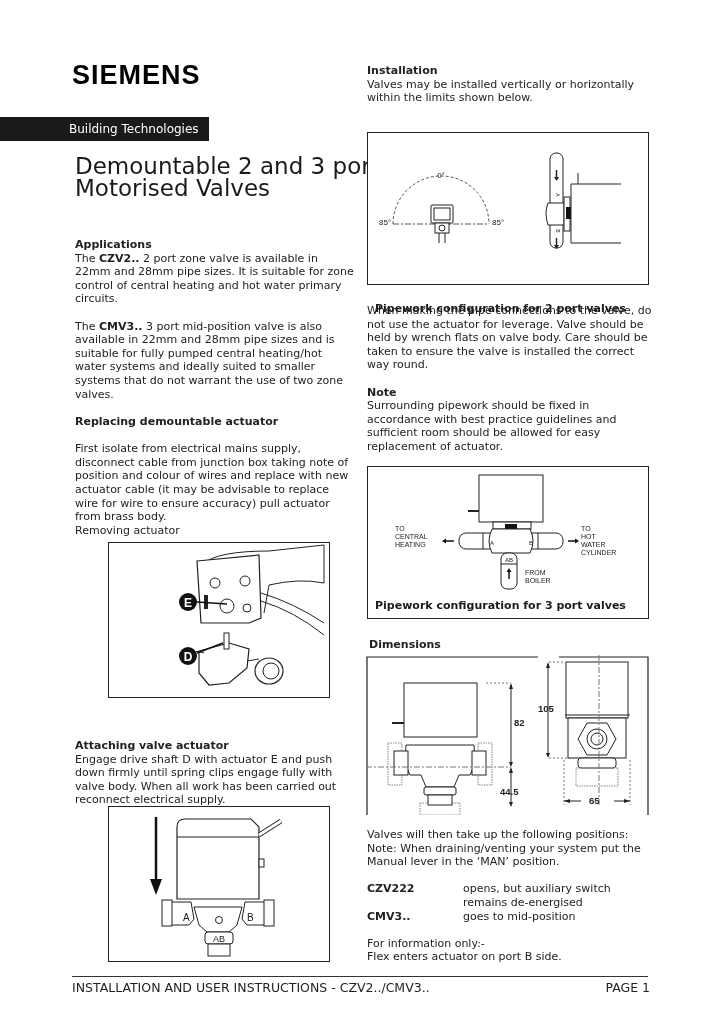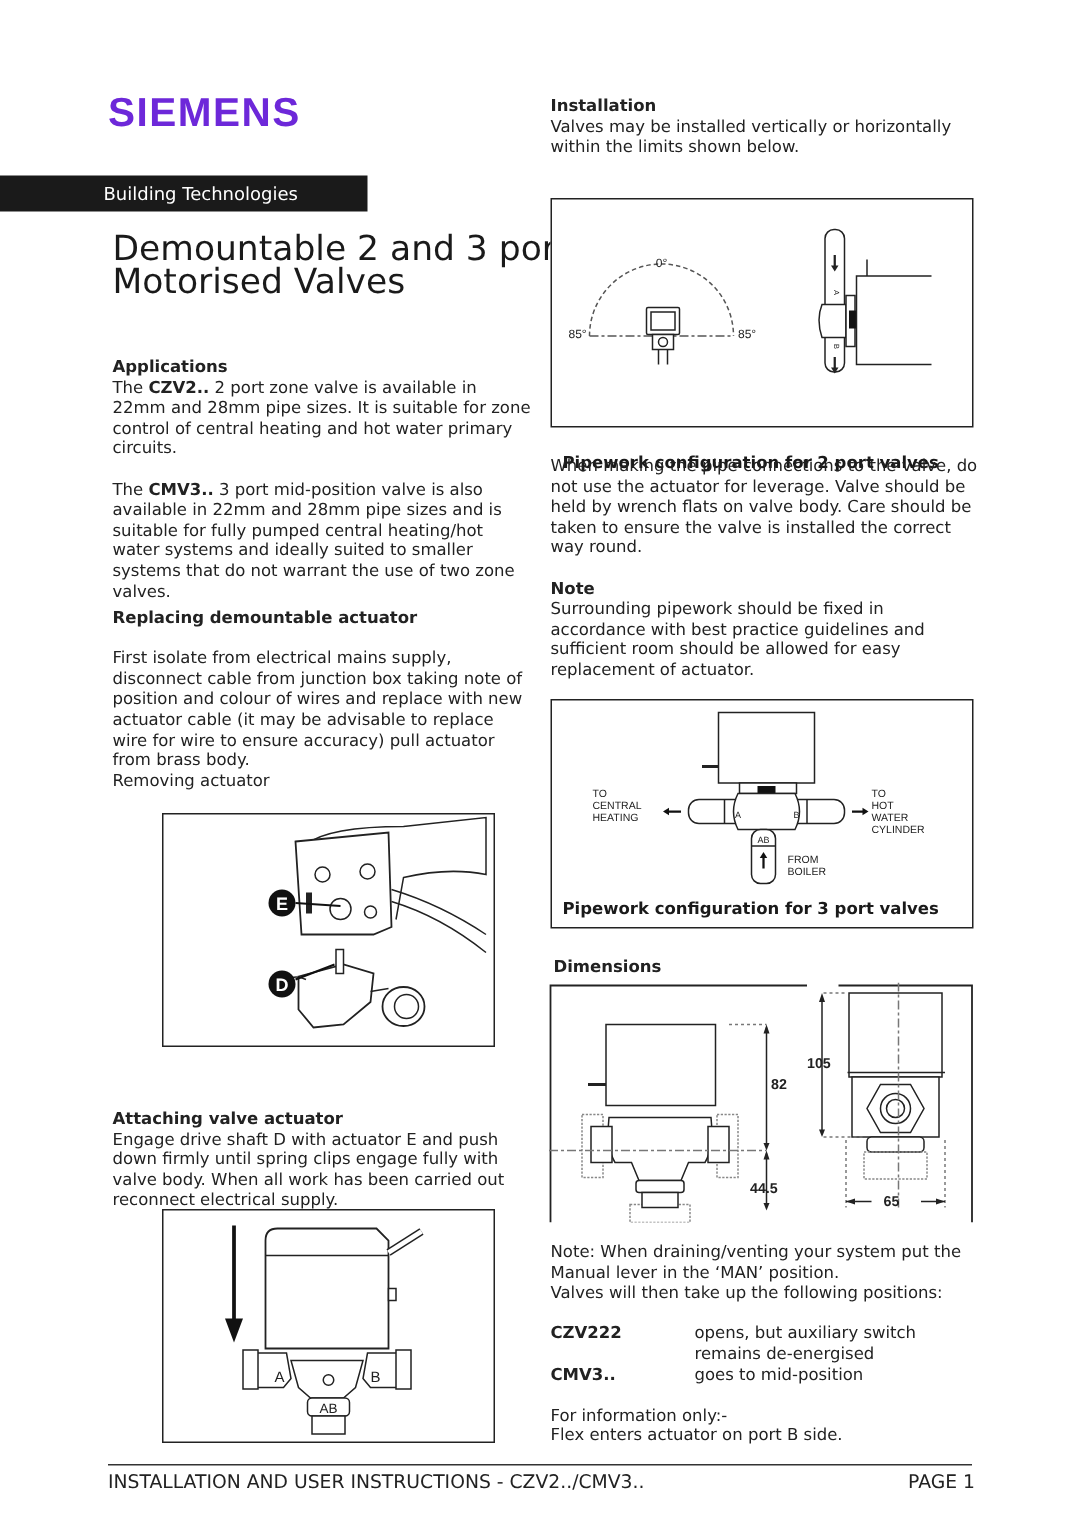--- a/index.html
+++ b/index.html
@@ -1,21 +1,21 @@
 <!DOCTYPE html>
 <html><head>
 <meta charset="utf-8">
 <style>
   html, body { margin:0; padding:0; background:#fff; }
   body { width:721px; height:1024px; position:relative; overflow:hidden;
          font-family:"DejaVu Sans", sans-serif; color:#1a1a1a; }
   .abs { position:absolute; }
   .logo { left:72px; top:60px; font-family:"Liberation Sans", sans-serif; font-weight:bold;
-          font-size:27px; letter-spacing:1px; color:#6d28d9; }
-  .bar { left:0; top:117px; width:245px; height:24px; background:#1a1a1a; color:#fff;
+          font-size:27px; letter-spacing:1px; color:#000000; }
+  .bar { left:0; top:117px; width:209px; height:24px; background:#1a1a1a; color:#fff;
          font-size:12px; line-height:24px; box-sizing:border-box; padding-left:69px; }
   .title { left:75px; top:155px; font-size:23px; line-height:22px; color:#1a1a1a; }
   .txt { font-size:11px; line-height:13.6px; color:#222; }
   .h { font-weight:bold; }
   p { margin:0; }
   .gap { height:13.6px; }
   .fig { border:1.3px solid #222; box-sizing:border-box; background:#fff; }
   .cap { font-size:11px; font-weight:bold; color:#1a1a1a; position:absolute; }
   .row { display:flex; }
   .row .k { width:96px; font-weight:bold; }
@@ -33,21 +33,21 @@
   <div>Motorised Valves</div>
 </div>
 
 <div class="abs txt" style="left:75px; top:238px; width:280px;">
   <p class="h">Applications</p>
   <p><span>The </span><b>CZV2..</b><span> 2 port zone valve is available in 22mm and 28mm pipe sizes. It is suitable for zone control of central heating and hot water primary circuits.</span></p>
   <div class="gap"></div>
   <p><span>The </span><b>CMV3..</b><span> 3 port mid-position valve is also available in 22mm and 28mm pipe sizes and is suitable for fully pumped central heating/hot water systems and ideally suited to smaller systems that do not warrant the use of two zone valves.</span></p>
 </div>
 
-<div class="abs txt" style="left:75px; top:405px; width:280px;">
+<div class="abs txt" style="left:75px; top:415px; width:280px;">
   <p class="h">Replacing demountable actuator</p>
   <div class="gap"></div>
   <p>First isolate from electrical mains supply, disconnect cable from junction box taking note of position and colour of wires and replace with new actuator cable (it may be advisable to replace wire for wire to ensure accuracy) pull actuator from brass body.</p>
   <p>Removing actuator</p>
 </div>
 
 <div class="abs fig" style="left:108px; top:542px; width:222px; height:156px;">
   <svg width="220" height="154" viewBox="0 0 220 154">
 
     <path d="M95 20 Q110 8 160 8 L215 2 L215 40 Q190 35 160 42 L155 70" fill="none" stroke="#222" stroke-width="1"></path>
@@ -229,22 +229,22 @@
     <line x1="264" y1="105" x2="264" y2="150" stroke="#777" stroke-dasharray="2,2"></line>
     <line x1="198" y1="146" x2="215" y2="146" stroke="#222"></line>
     <line x1="248" y1="146" x2="264" y2="146" stroke="#222"></line>
     <polygon points="198,146 204,144 204,148" fill="#222"></polygon>
       <polygon points="264,146 258,144 258,148" fill="#222"></polygon>
     <text x="223" y="149" font-size="9.5" font-weight="bold" fill="#222">65</text>
   </svg>
 </div>
 
 <div class="abs txt" style="left:367px; top:828px; width:285px;">
+  <p>Valves will then take up the following positions:</p>
   <p>Note: When draining/venting your system put the Manual lever in the ‘MAN’ position.</p>
-  <p>Valves will then take up the following positions:</p>
   <div class="gap"></div>
   <div class="row">
     <span class="k">CZV222</span>
     <span style="width:180px;">opens, but auxiliary switch remains de-energised</span>
   </div>
   <div class="row">
     <span class="k">CMV3..</span>
     <span>goes to mid-position</span>
   </div>
   <div class="gap"></div>

